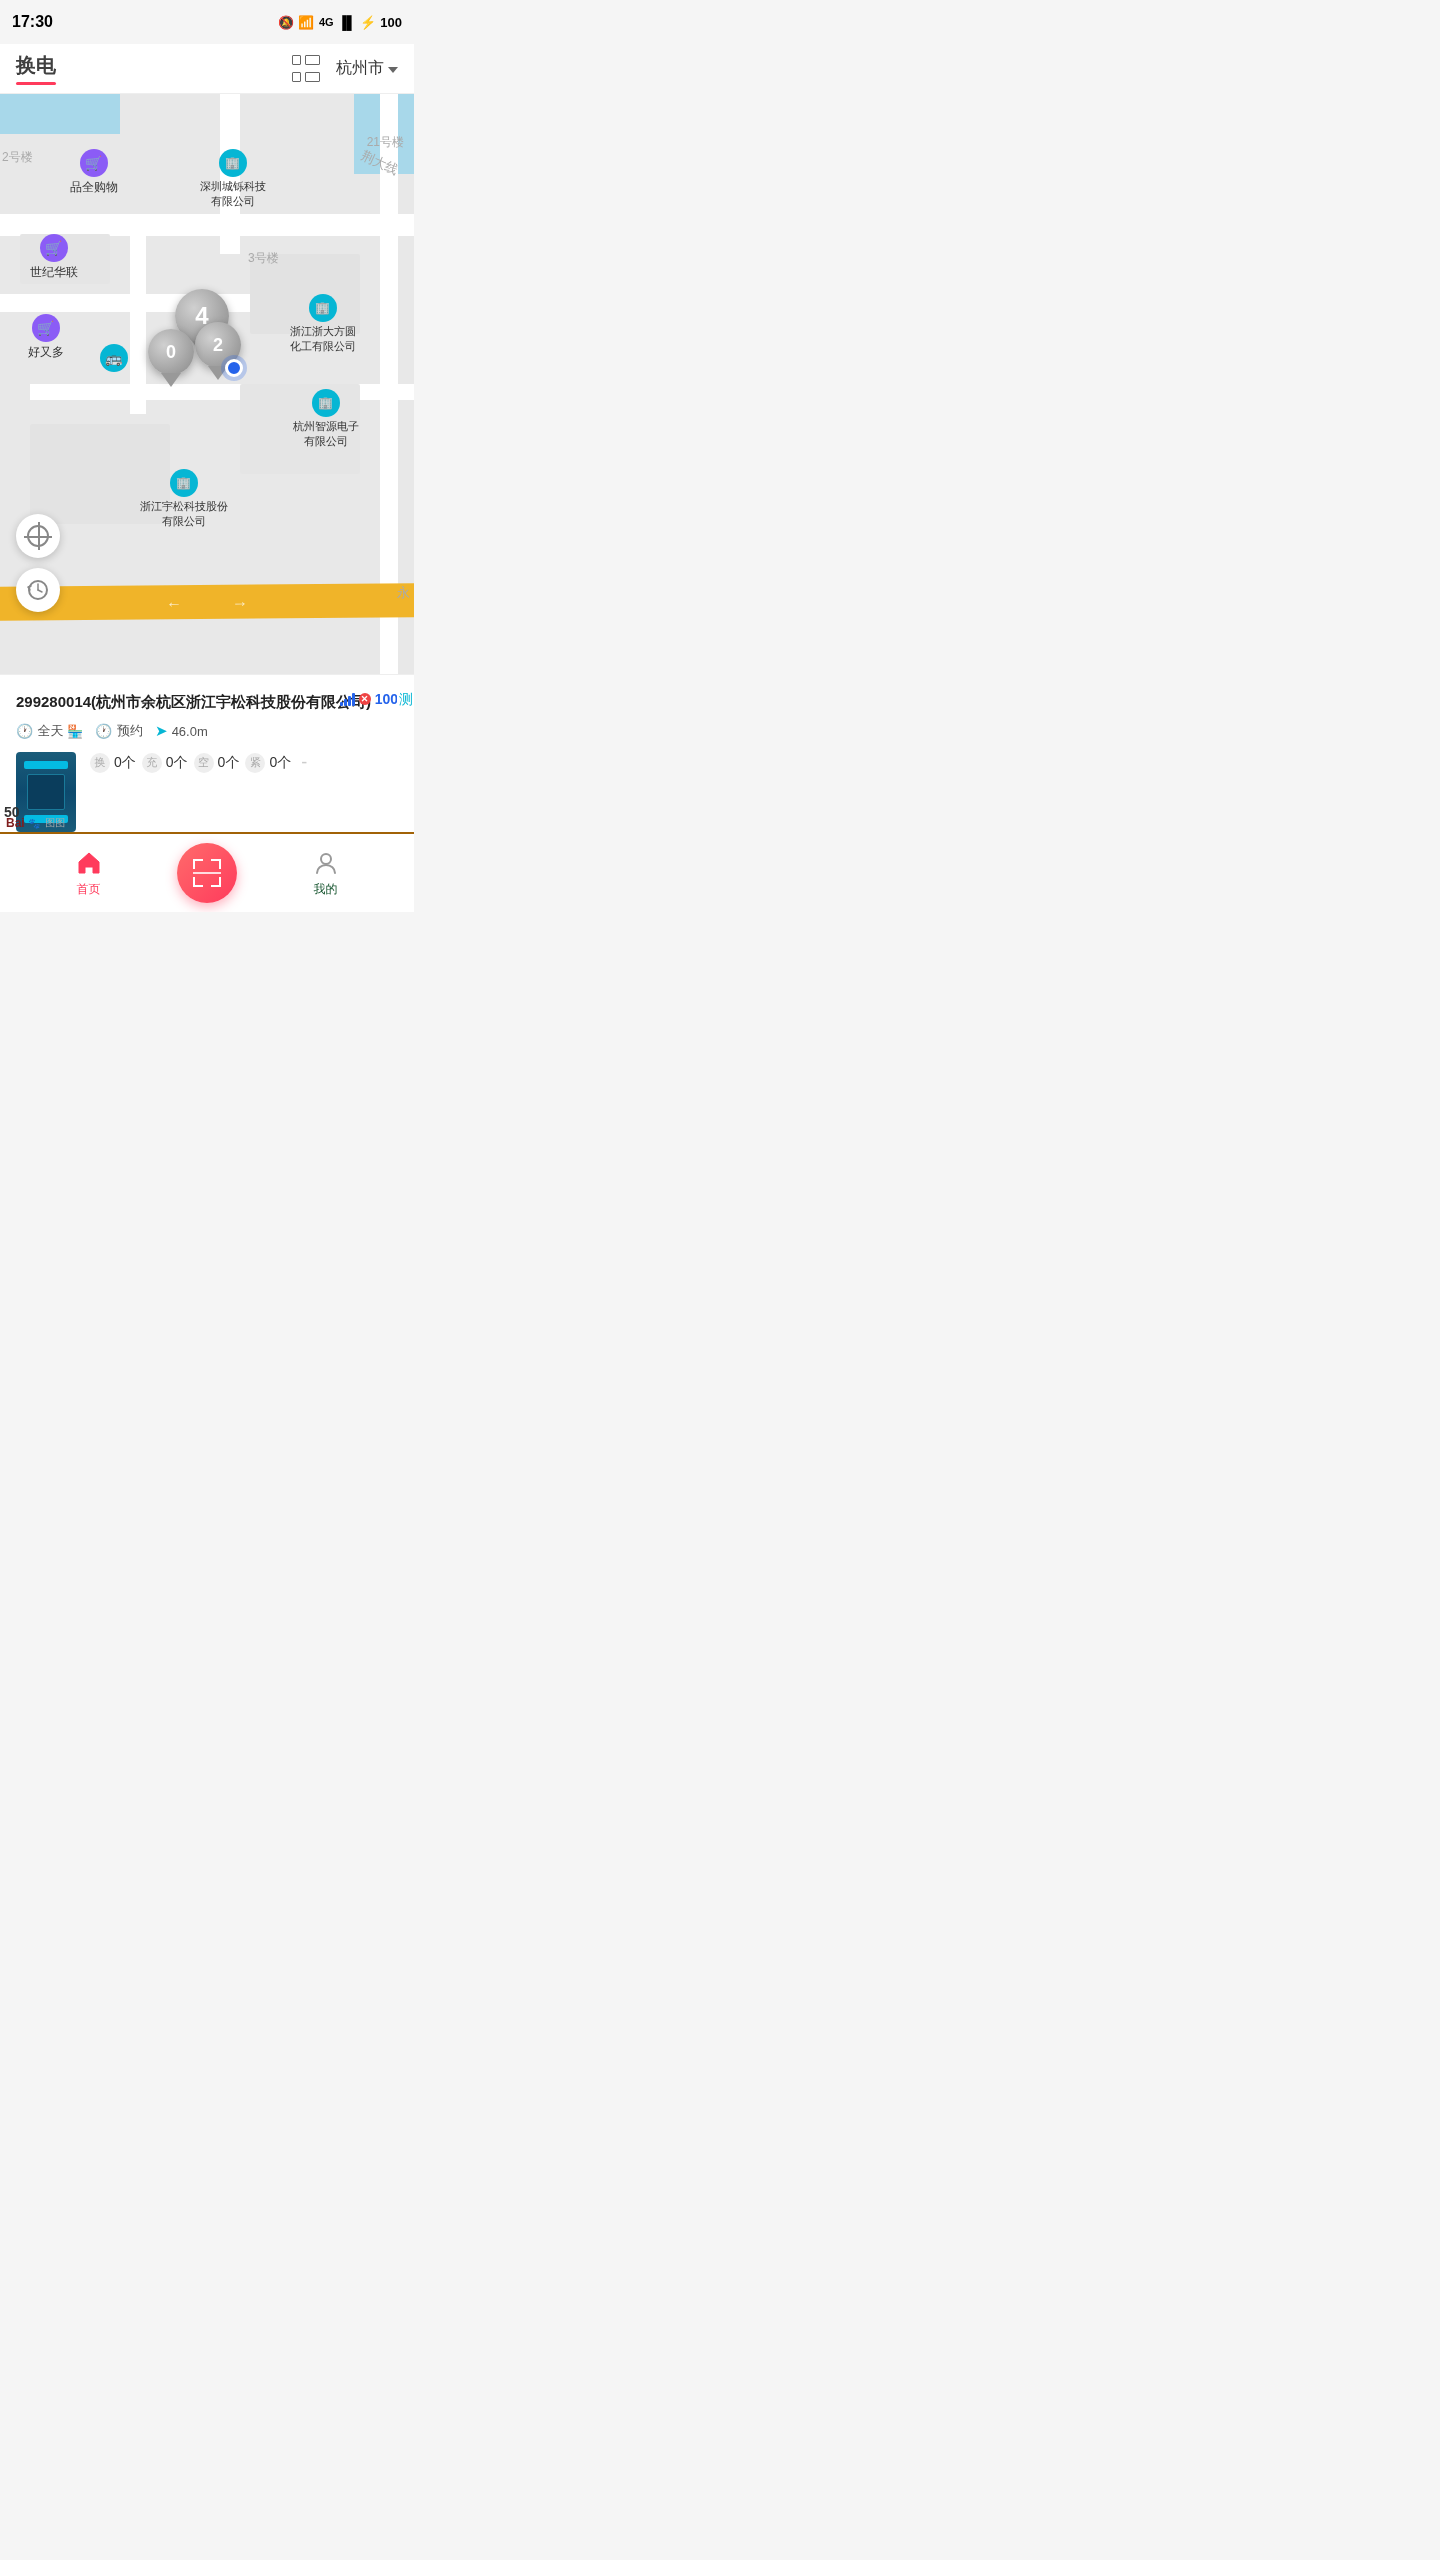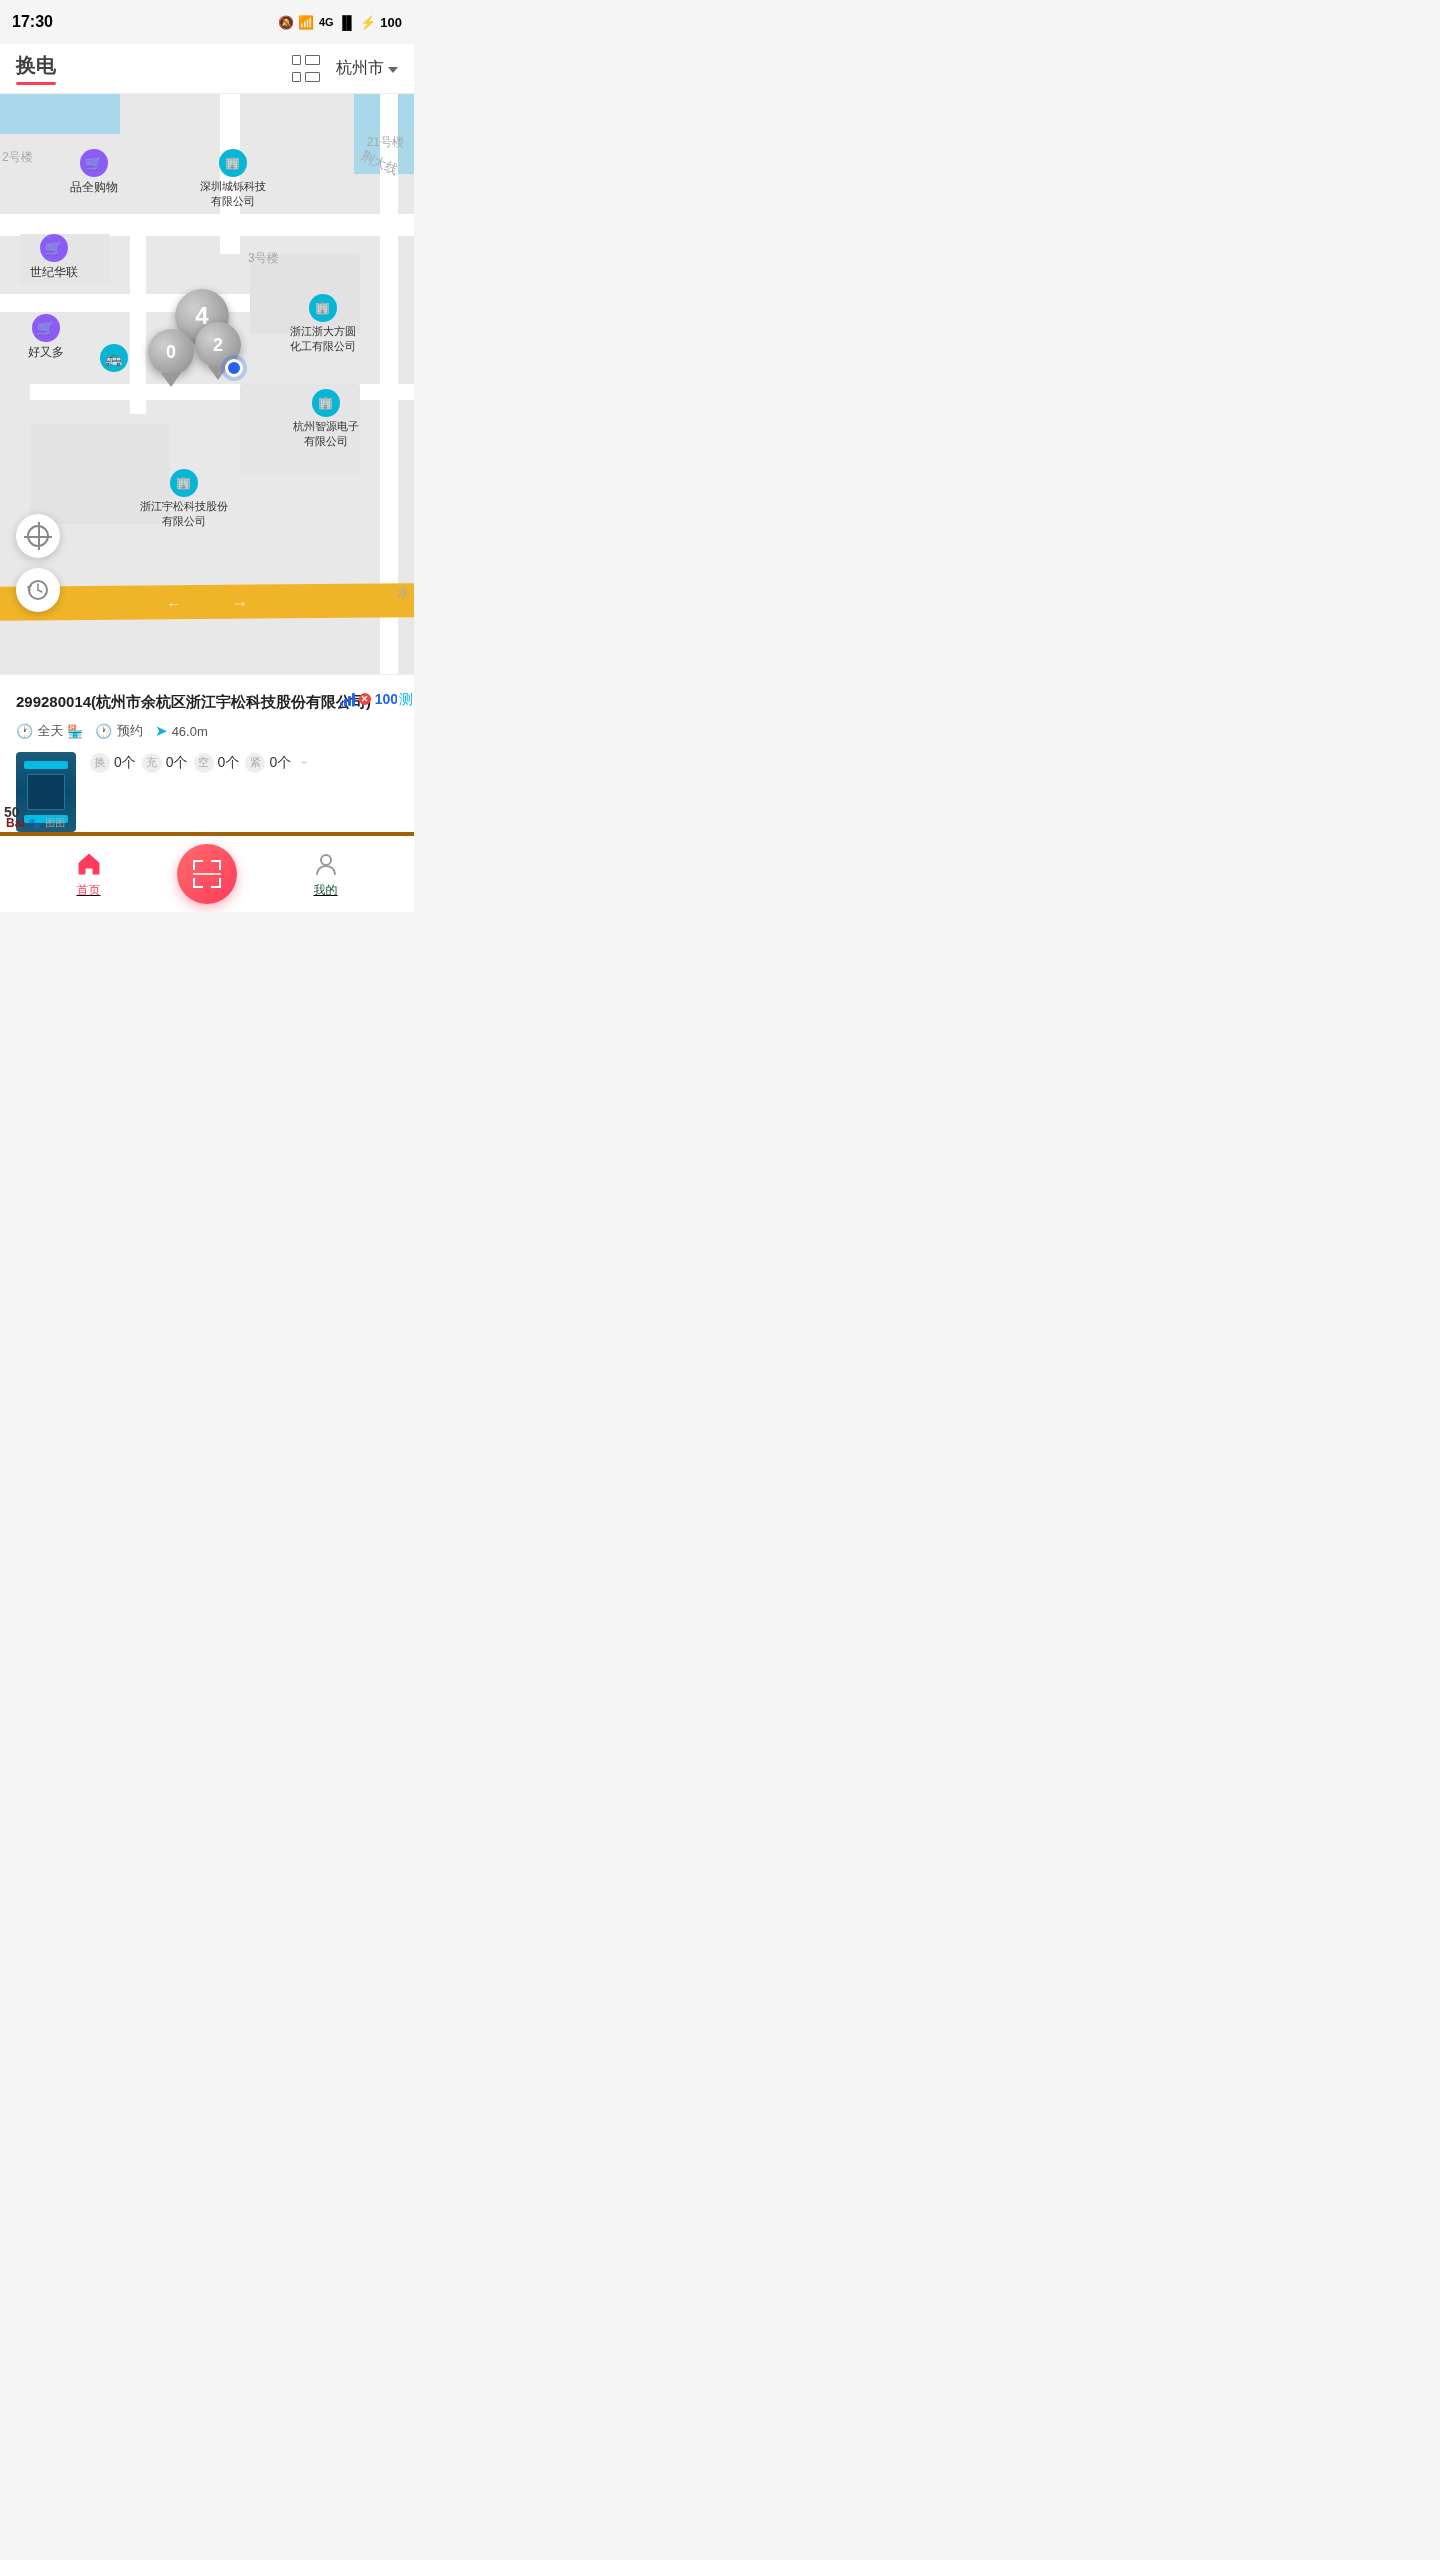--- a/index.html
+++ b/index.html
@@ -366,26 +366,25 @@
       font-size: 9px;
       color: white;
       font-weight: 700;
     }
 
     
     .bottom-nav {
       width: 100%;
       height: 80px;
       background: #fff;
-      border-top: 4px solid #a16207;
+      border-top: 2px solid #a16207;
       display: flex;
       align-items: center;
       justify-content: space-around;
       padding: 8px 0;
-      text-decoration: underline;
     }
     .nav-item {
       display: flex;
       flex-direction: column;
       align-items: center;
       gap: 4px;
       cursor: pointer;
       flex: 1;
     }
     .nav-item-label {

